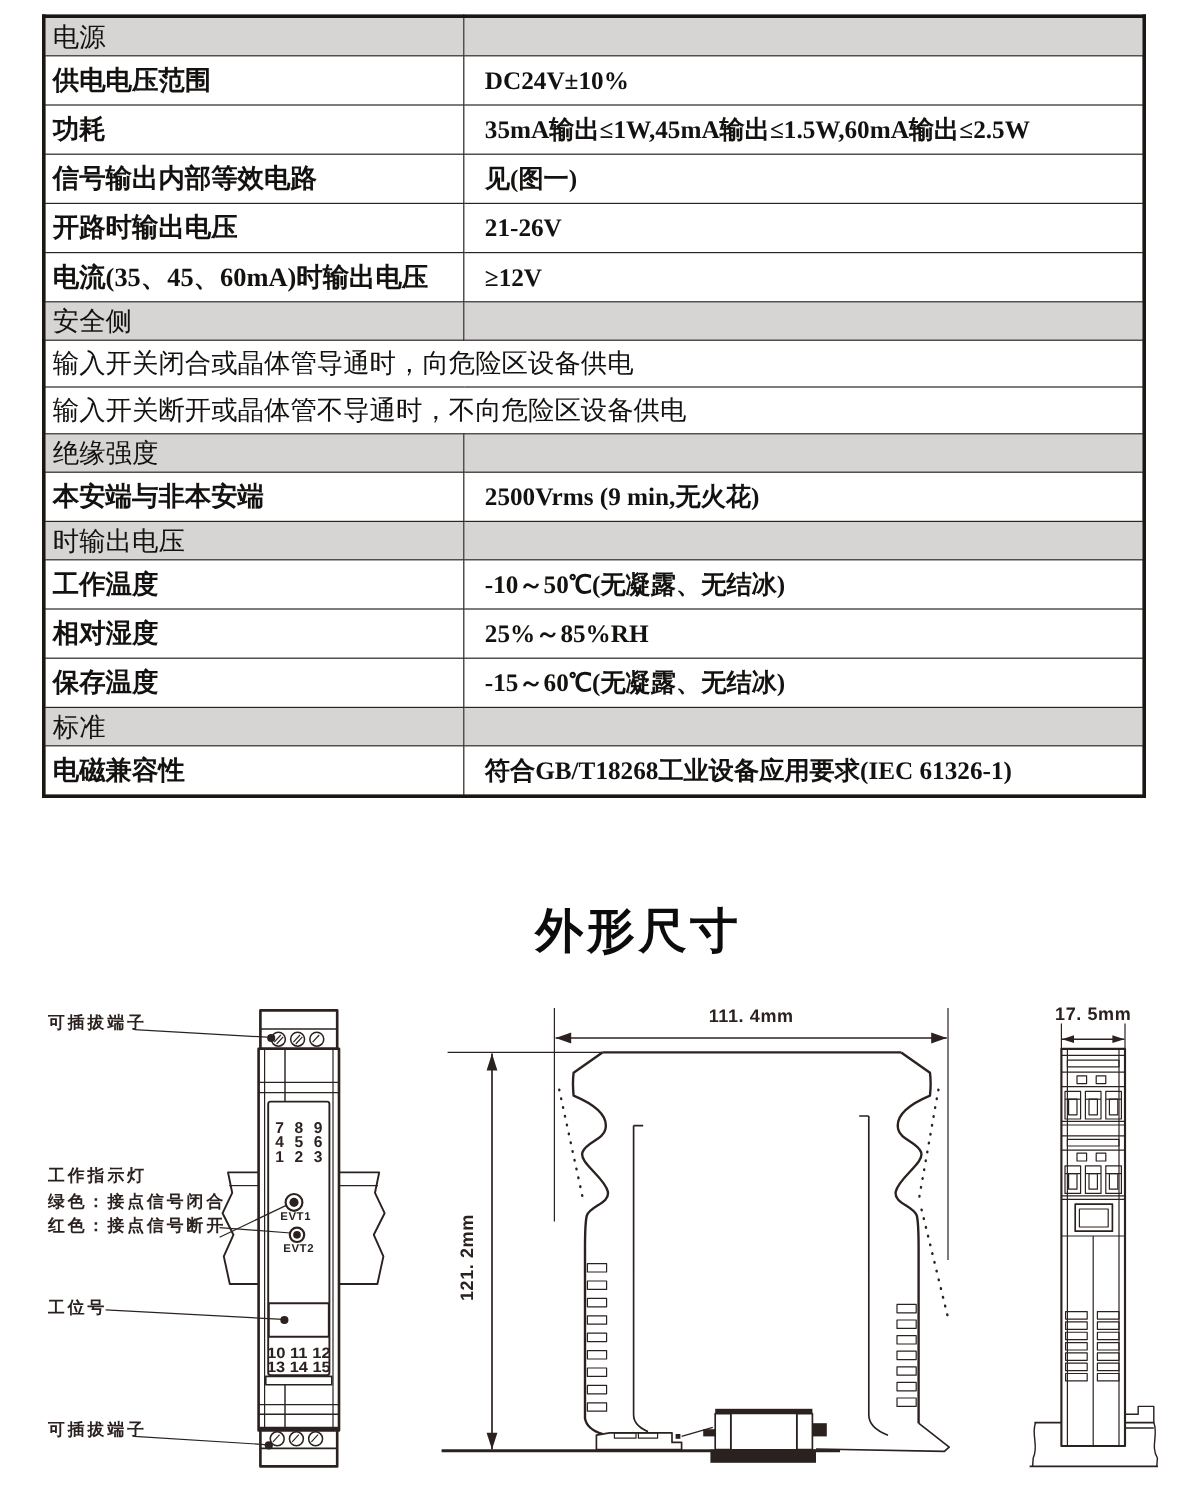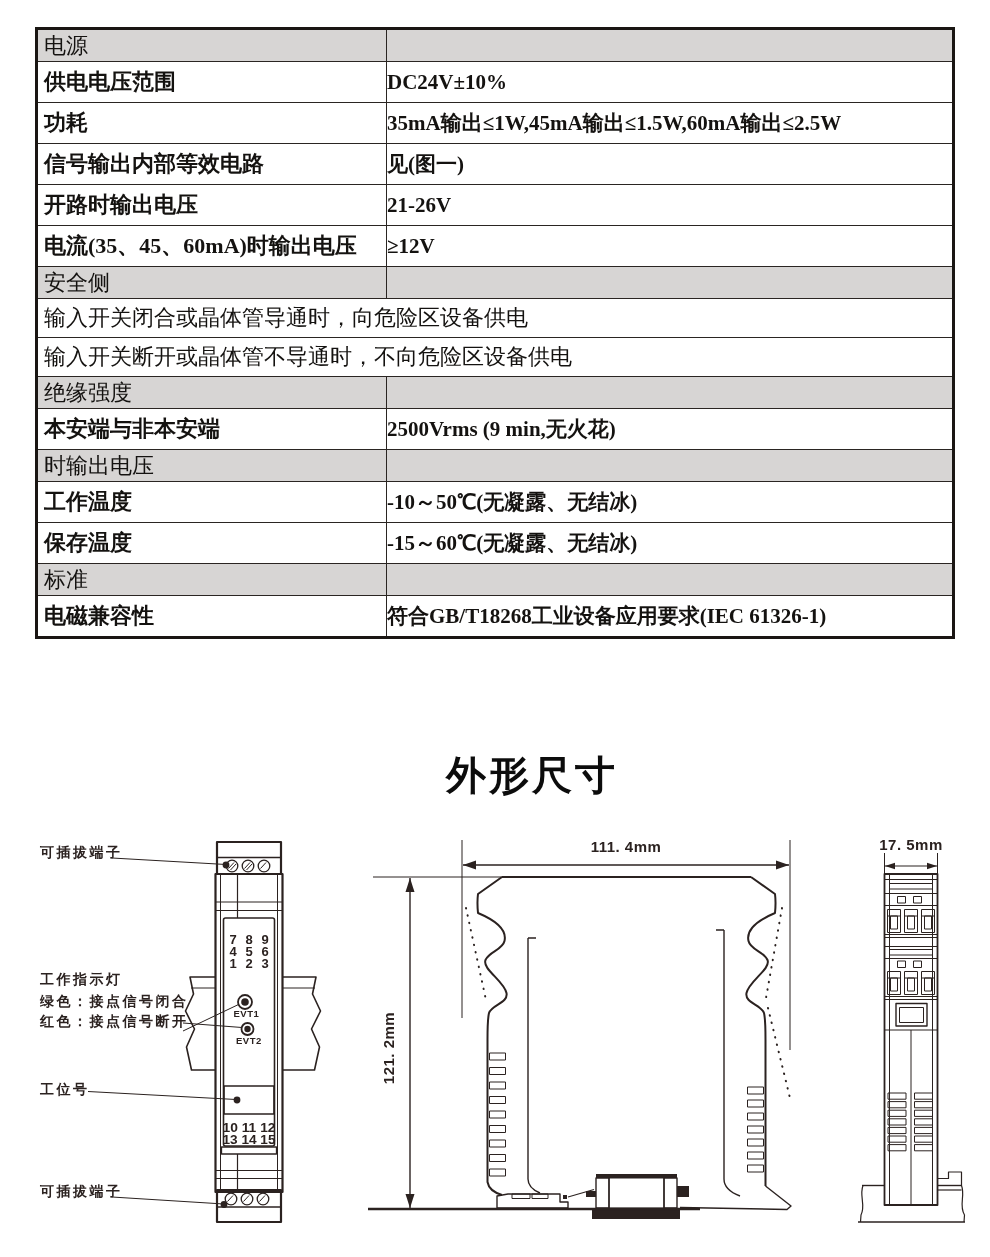--- a/index.html
+++ b/index.html
@@ -1,23 +1,23 @@
 <!DOCTYPE html>
 <html><head>
 <meta charset="utf-8">
 <style>
   html,body{margin:0;padding:0;background:#fff;}
   .page{position:relative;width:990px;height:1257px;background:#fff;overflow:hidden;
         font-family:"Liberation Serif",serif;color:#141210;}
   
-  table.spec{position:absolute;left:35px;top:27px;width:920px;border-collapse:collapse;
+  table.spec{position:absolute;left:35px;top:12px;width:920px;border-collapse:collapse;
              table-layout:fixed;border:3px solid #1a1613;}
   table.spec td{border:1.5px solid #2a2522;padding:0 0 0 6px;vertical-align:middle;
                 font-size:22px;line-height:1.05;white-space:nowrap;overflow:hidden;}
-  table.spec td.val{font-size:21px;padding-left:0;}
+  table.spec td.val{font-size:21px;padding-left:17px;}
   table.spec tr.sec td{background:#d7d5d4;height:31px;font-size:22px;}
   table.spec tr.pair td{height:40px;font-weight:bold;}
   table.spec tr.full td{height:38px;}
   
   .outline-title{position:absolute;left:0;top:748px;width:980px;text-align:center;
                  font-family:"Liberation Sans",sans-serif;font-weight:bold;font-size:40px;
                  letter-spacing:3px;color:#0c0c0c;padding-left:42px;}
   
   svg.draw{position:absolute;left:0;top:820px;}
   svg.draw .ln{stroke:#2b2220;fill:none;stroke-linejoin:round;stroke-linecap:butt;}
@@ -85,20 +85,24 @@
         </tr>
       <tr class="sec">
           <td>时输出电压</td>
           <td></td>
         </tr>
       <tr class="pair">
           <td>工作温度</td>
           <td class="val">-10～50℃(无凝露、无结冰)</td>
         </tr>
       <tr class="pair">
+          <td>相对湿度</td>
+          <td class="val">25%～85%RH</td>
+        </tr>
+      <tr class="pair">
           <td>保存温度</td>
           <td class="val">-15～60℃(无凝露、无结冰)</td>
         </tr>
       <tr class="sec">
           <td>标准</td>
           <td></td>
         </tr>
       <tr class="pair">
           <td>电磁兼容性</td>
           <td class="val">符合GB/T18268工业设备应用要求(IEC 61326-1)</td>

